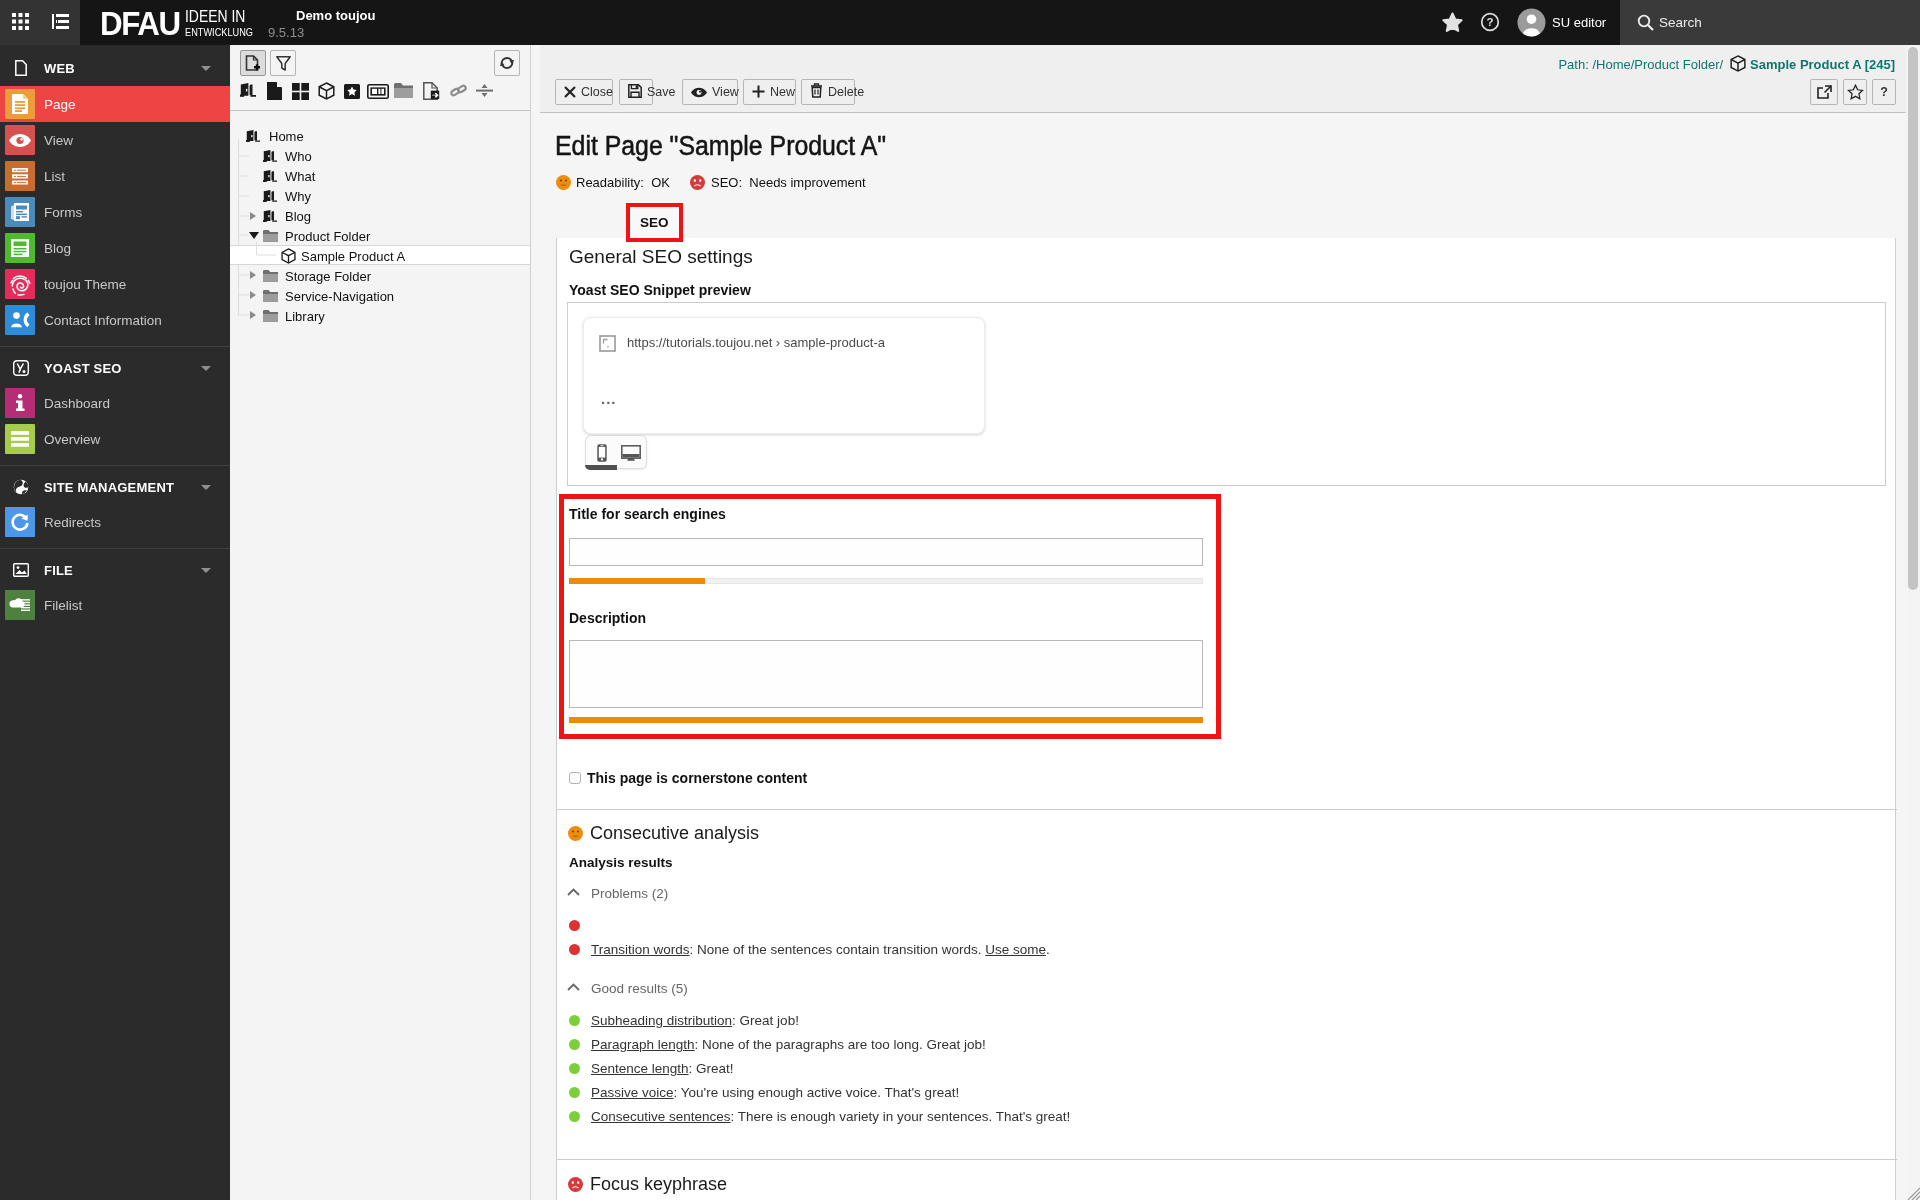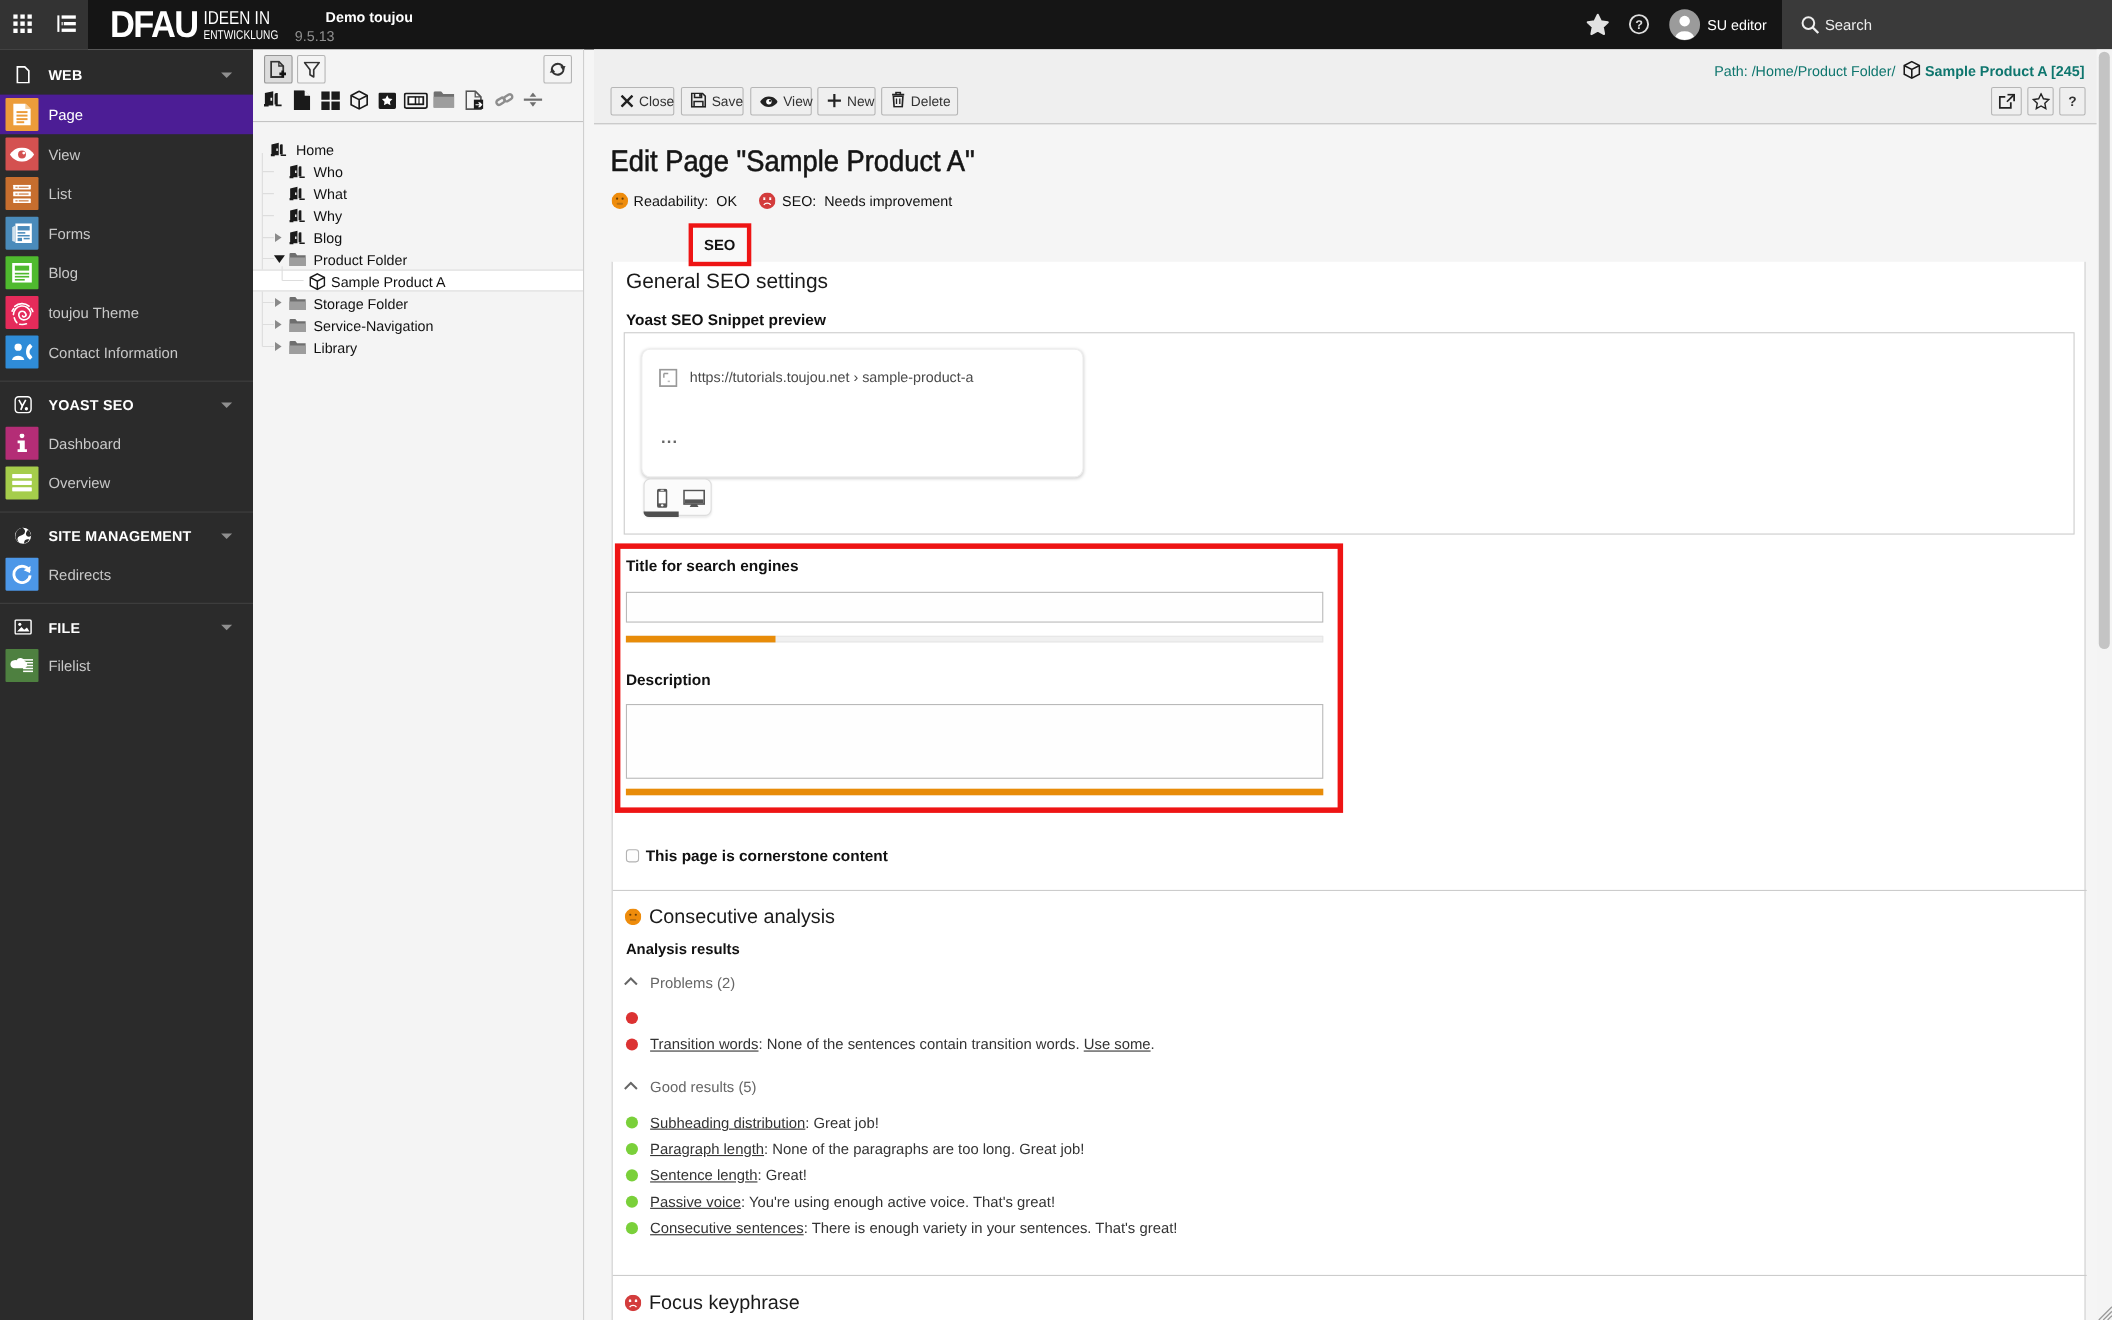--- a/index.html
+++ b/index.html
@@ -17,21 +17,21 @@
   #sitever  { position:absolute; left:268px; top:25px; color:#8f8f8f; font-size:13px; }
   #searchbox { position:absolute; left:1620px; top:0; width:300px; height:45px; background:#3a3a3a; color:#e8e8e8; }
   #suEditor { position:absolute; left:1552px; top:15px; color:#fff; font-size:13px; }
 
   
   #sidebar { position:absolute; left:0; top:45px; width:230px; height:1155px; background:#2b2b2b; }
   .mm-head { position:absolute; left:0; width:230px; height:36px; color:#fff; }
   .mm-head .t { position:absolute; left:44px; top:11px; font-size:13px; font-weight:bold; letter-spacing:0.2px; }
   .mm-item { position:absolute; left:0; width:230px; height:36px; color:#c8c8c8; }
   .mm-item .t { position:absolute; left:44px; top:11px; font-size:13.5px; }
-  .mm-item.active { background:#4c1d95;padding-left:32px; }
+  .mm-item.active { background:#ef4444;padding-left:32px; }
   .mm-item.active .t { color:#fff; }
   .tile { position:absolute; left:5px; top:3px; width:30px; height:30px; border-radius:1px; }
   .mm-div { position:absolute; left:0; width:230px; height:1px; background:#404040; }
   .caret { position:absolute; left:201px; top:16px; width:0; height:0; border-left:5px solid transparent; border-right:5px solid transparent; border-top:5px solid #8f8f8f; }
 
   
   #treepanel { position:absolute; left:230px; top:45px; width:301px; height:1155px; background:#f4f4f4; border-right:1px solid #cfcfcf; }
   #treebar { position:absolute; left:0; top:0; width:300px; height:66px; border-bottom:1px solid #c3c3c3; }
   .tbtn { position:absolute; top:5px; width:26px; height:26px; border:1px solid #b5b5b5; border-radius:2px; background:transparent; }
   .tbtn.pressed { background:#dcdcdc; border-color:#979797; }
@@ -500,40 +500,40 @@
       <svg style="vertical-align:-3px" width="16" height="17" viewBox="0 0 17 18">
         <path d="M8.5 1 L15.8 4.8 V13.2 L8.5 17 L1.2 13.2 V4.8 Z" fill="none" stroke="#1a1a1a" stroke-width="1.5"></path>
         <path d="M1.5 5 L8.5 8.6 L15.5 5 M8.5 8.6 V16.6" fill="none" stroke="#1a1a1a" stroke-width="1.5"></path>
       </svg>&nbsp;<b>Sample Product A [245]</b></div>
 
     <div class="dbtn" style="left:15px;width:58px">
       <svg class="ic" width="12" height="12" viewBox="0 0 12 12">
           <path d="M1 1 L11 11 M11 1 L1 11" stroke="#222" stroke-width="2.2"></path>
         </svg><span class="tx">Close</span>
     </div>
-    <div class="dbtn" style="left:79px;width:57px">
+    <div class="dbtn" style="left:79px;width:34px">
       <svg class="ic" width="14" height="14" viewBox="0 0 14 14">
         <path d="M0.8 0.8 H10.5 L13.2 3.5 V13.2 H0.8 Z" fill="none" stroke="#222" stroke-width="1.5"></path>
         <path d="M3.4 0.8 V4.6 H9.8 V0.8 M3 13 V8.2 H11 V13" fill="none" stroke="#222" stroke-width="1.4"></path>
         <rect x="7.6" y="1.5" width="1.6" height="2.4" fill="#222"></rect>
       </svg><span class="tx">Save</span>
     </div>
     <div class="dbtn" style="left:142px;width:56px">
       <svg class="ic" width="16" height="11" viewBox="0 0 22 13">
         <path d="M11 0 C5 0 1.5 4 0 6.5 C1.5 9 5 13 11 13 C17 13 20.5 9 22 6.5 C20.5 4 17 0 11 0 Z" fill="#222"></path>
         <circle cx="11" cy="6.5" r="3.4" fill="#fff"></circle>
           <circle cx="12.4" cy="5.4" r="1.4" fill="#222"></circle>
       </svg><span class="tx">View</span>
     </div>
     <div class="dbtn" style="left:203px;width:53px">
       <svg class="ic" width="13" height="13" viewBox="0 0 13 13">
           <path d="M6.5 0.5 V12.5 M0.5 6.5 H12.5" stroke="#222" stroke-width="2"></path>
         </svg><span class="tx">New</span>
     </div>
-    <div class="dbtn" style="left:261px;width:70px">
+    <div class="dbtn" style="left:261px;width:54px">
       <svg class="ic" width="13" height="15" viewBox="0 0 13 15">
         <path d="M1 3 h11" stroke="#222" stroke-width="1.6"></path>
         <path d="M4.5 2.6 V1 h4 v1.6" fill="none" stroke="#222" stroke-width="1.4"></path>
         <path d="M2.2 4.5 H10.8 L10.2 14 H2.8 Z" fill="none" stroke="#222" stroke-width="1.5"></path>
         <path d="M5 6.5 v5 M8 6.5 v5" stroke="#222" stroke-width="1.2"></path>
       </svg><span class="tx">Delete</span>
     </div>
 
     <div class="dbtn" style="left:1270px;width:28px">
       <svg class="abs" style="left:6px;top:5px" width="15" height="14" viewBox="0 0 15 14">

